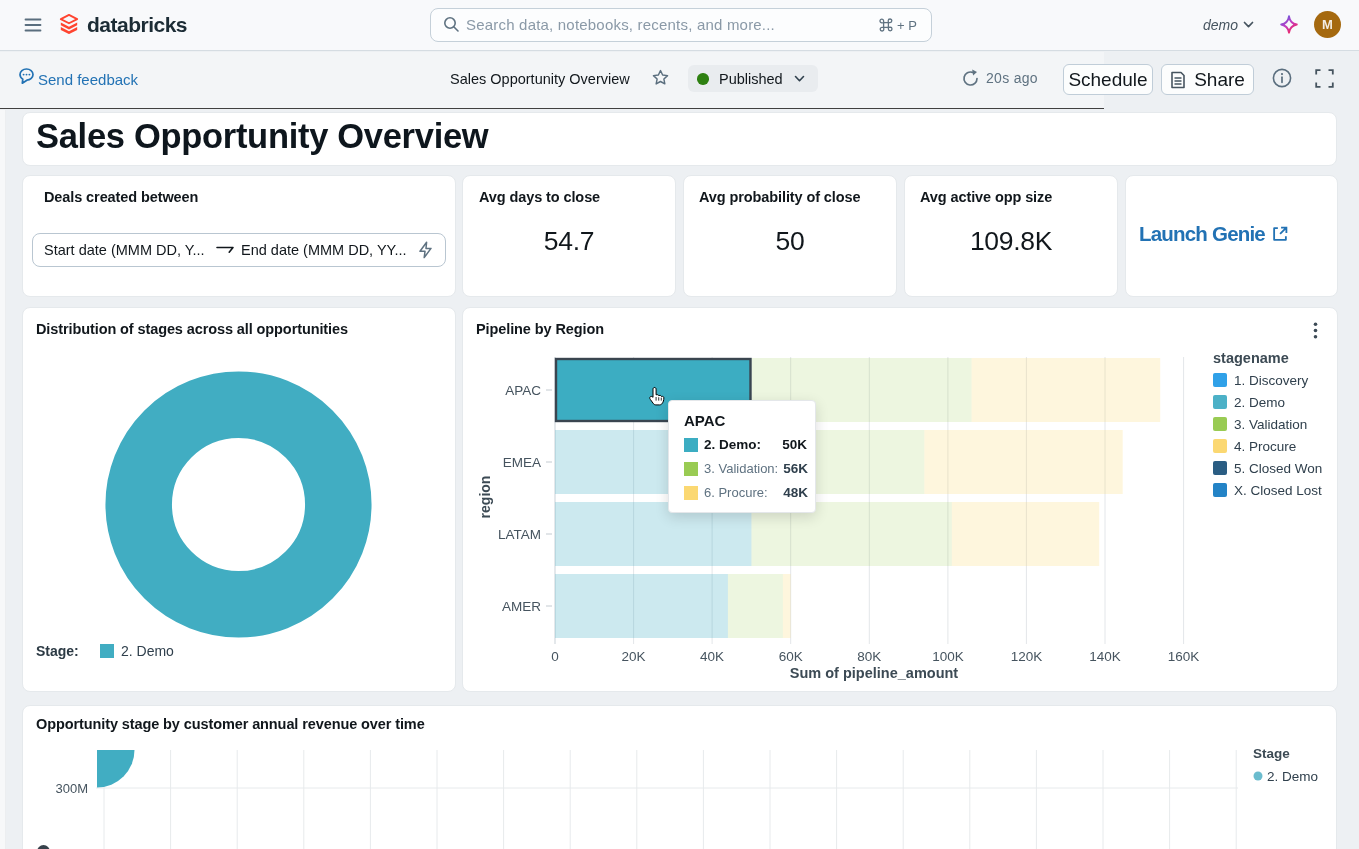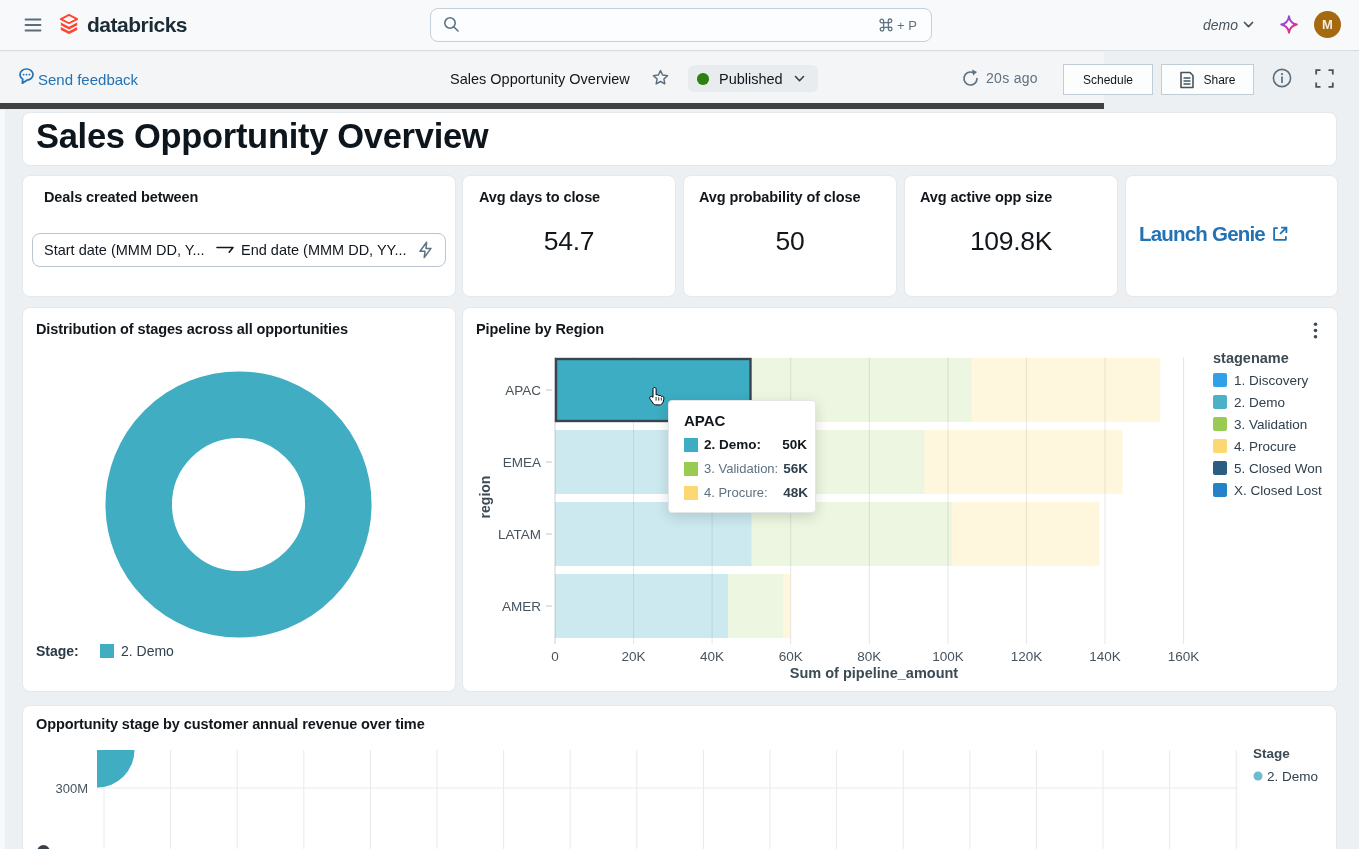--- a/index.html
+++ b/index.html
@@ -1,25 +1,25 @@
 <!DOCTYPE html>
 <html><head>
 <meta charset="utf-8">
 <style>
 * { margin:0; padding:0; box-sizing:border-box; }
 html,body { width:1359px; height:849px; overflow:hidden; font-family:"Liberation Sans", sans-serif; background:#EDF0F3; }
 .abs { position:absolute; }
 #nav { position:absolute; left:0; top:0; width:1359px; height:51px; background:#F8F9FB; border-bottom:1px solid #D5DCE2; z-index:5;}
-#hdr { position:absolute; left:0; top:52px; width:1104px; height:57px; background:#F3F5F7; border-bottom:6px solid #404040; z-index:5;}
+#hdr { position:absolute; left:0; top:52px; width:1104px; height:57px; background:#F3F5F7; border-bottom:1px solid #404040; z-index:5;}
 #canvas { position:absolute; left:0; top:110px; width:1359px; height:739px; background:#EDF0F3; }
 .card { position:absolute; background:#fff; border:1px solid #E5E9EC; border-radius:8px; }
 .ctitle { font-size:14.5px; font-weight:700; color:#11171C; letter-spacing:-0.1px;}
 .ink { color:#11171C; }
 .blue { color:#2272B4; }
-.btn { position:absolute; height:31px; background:#FCFDFD; border:1px solid #C0CDD8; border-radius:0; display:flex; align-items:center; justify-content:center; font-size:12px; color:#11171C; }
+.btn { position:absolute; height:31px; background:#FCFDFD; border:1px solid #C0CDD8; border-radius:6px; display:flex; align-items:center; justify-content:center; font-size:19px; color:#11171C; }
 svg { display:block; }
 </style>
 </head>
 <body>
 
 <div id="nav">
 
   <svg class="abs" style="left:24px;top:16px" width="18" height="18" viewBox="0 0 18 18">
     <g stroke="#5A6E7E" stroke-width="1.8" stroke-linecap="round">
       <line x1="1.5" y1="3.5" x2="16.5" y2="3.5"></line>
@@ -33,20 +33,21 @@
     <path d="M3 9.3 L12 13.9 L21 9.3 L21 12.4 L12 17 L3 12.4 Z" fill="#FF4430"></path>
     <path d="M3 14.4 L12 19 L21 14.4 L21 17.5 L12 22.1 L3 17.5 Z" fill="#FF4430"></path>
   </svg>
   <div class="abs" style="left:87px;top:13px;font-size:21px;font-weight:700;color:#1C2C35;letter-spacing:-0.5px;">databricks</div>
 
   <div class="abs" style="left:430px;top:8px;width:502px;height:34px;background:#FCFDFE;border:1px solid #C5D0D9;border-radius:8px;"></div>
   <svg class="abs" style="left:443px;top:16px" width="17" height="17" viewBox="0 0 17 17">
     <circle cx="7" cy="7" r="5.2" fill="none" stroke="#5F7281" stroke-width="1.6"></circle>
     <line x1="11" y1="11" x2="15" y2="15" stroke="#5F7281" stroke-width="1.6" stroke-linecap="round"></line>
   </svg>
+  <div class="abs" style="left:466px;top:16px;font-size:15px;letter-spacing:0.2px;color:#8A99A7;">Search data, notebooks, recents, and more...</div>
   <svg class="abs" style="left:879px;top:18px" width="14" height="14" viewBox="0 0 14 14">
     <g fill="none" stroke="#5F7281" stroke-width="1.3">
       <rect x="4.6" y="4.6" width="4.8" height="4.8"></rect>
       <path d="M4.6 4.6 V3 a1.8 1.8 0 1 0 -1.8 1.8 z M9.4 4.6 H11 a1.8 1.8 0 1 0 -1.8 -1.8 z M9.4 9.4 V11 a1.8 1.8 0 1 0 1.8 -1.8 z M4.6 9.4 H3 a1.8 1.8 0 1 0 1.8 1.8 z"></path>
     </g>
   </svg>
   <div class="abs" style="left:897px;top:18px;font-size:13px;color:#5F7281;">+ P</div>
 
   <div class="abs" style="left:1203px;top:17px;font-size:14px;color:#46545F;font-style:italic;">demo</div>
   <svg class="abs" style="left:1243px;top:21px" width="11" height="8" viewBox="0 0 11 8">
@@ -252,21 +253,21 @@
 
 <div class="abs" style="left:668px;top:400px;width:148px;height:113px;background:#fff;border:1px solid #E4E7EA;border-radius:4px;box-shadow:0 4px 14px rgba(0,0,0,0.14);z-index:9;"></div>
 <div class="abs" style="left:684px;top:412px;font-size:15px;font-weight:700;color:#11171C;z-index:10;">APAC</div>
 <div class="abs" style="left:684px;top:438px;width:14px;height:14px;background:#3CADC2;z-index:10;"></div>
 <div class="abs" style="left:704px;top:437px;font-size:13.5px;font-weight:700;color:#11171C;z-index:10;">2. Demo:</div>
 <div class="abs" style="left:767px;top:437px;width:40px;text-align:right;font-size:13.5px;font-weight:700;color:#11171C;z-index:10;">50K</div>
 <div class="abs" style="left:684px;top:462px;width:14px;height:14px;background:#99CB53;z-index:10;"></div>
 <div class="abs" style="left:704px;top:461px;font-size:13px;color:#5F7281;z-index:10;">3. Validation:</div>
 <div class="abs" style="left:776px;top:461px;width:32px;text-align:right;font-size:13.5px;font-weight:700;color:#30404D;z-index:10;">56K</div>
 <div class="abs" style="left:684px;top:486px;width:14px;height:14px;background:#FBD872;z-index:10;"></div>
-<div class="abs" style="left:704px;top:485px;font-size:13px;color:#5F7281;z-index:10;">4. Procure:</div>
+<div class="abs" style="left:704px;top:485px;font-size:13px;color:#5F7281;z-index:10;">6. Procure:</div>
 <div class="abs" style="left:776px;top:485px;width:32px;text-align:right;font-size:13.5px;font-weight:700;color:#30404D;z-index:10;">48K</div>
 
 <svg class="abs" style="left:647px;top:386px;z-index:11;" width="20" height="22" viewBox="0 0 22 24">
   <path d="M8.2 1.5 c1 0 1.8 0.8 1.8 1.8 v6.3 l1.1 -0.2 c0.6 -0.1 1.2 0.1 1.5 0.6 l0.3 0.5 1.3 -0.25 c0.6 -0.1 1.2 0.2 1.5 0.7 l0.25 0.45 1.1 -0.1 c0.8 0 1.5 0.7 1.5 1.5 c0 3 -0.8 4.8 -1.7 6.1 c-0.7 1.1 -1.7 1.8 -3.1 1.8 h-4.1 c-1.1 0 -2.1 -0.55 -2.7 -1.45 l-3.3 -4.6 c-1 -1.3 -0.65 -2.4 0 -2.95 c0.55 -0.45 1.7 -0.55 2.5 0.25 l0.45 0.45 V3.3 c0 -1 0.8 -1.8 1.8 -1.8 z" fill="#fff" stroke="#000" stroke-width="1.1" stroke-linejoin="round"></path>
   <g stroke="#000" stroke-width="0.9">
       <line x1="10" y1="12" x2="10" y2="16"></line>
       <line x1="12.9" y1="12.3" x2="12.9" y2="16"></line>
       <line x1="15.7" y1="12.7" x2="15.7" y2="16"></line>
     </g>
 </svg>

